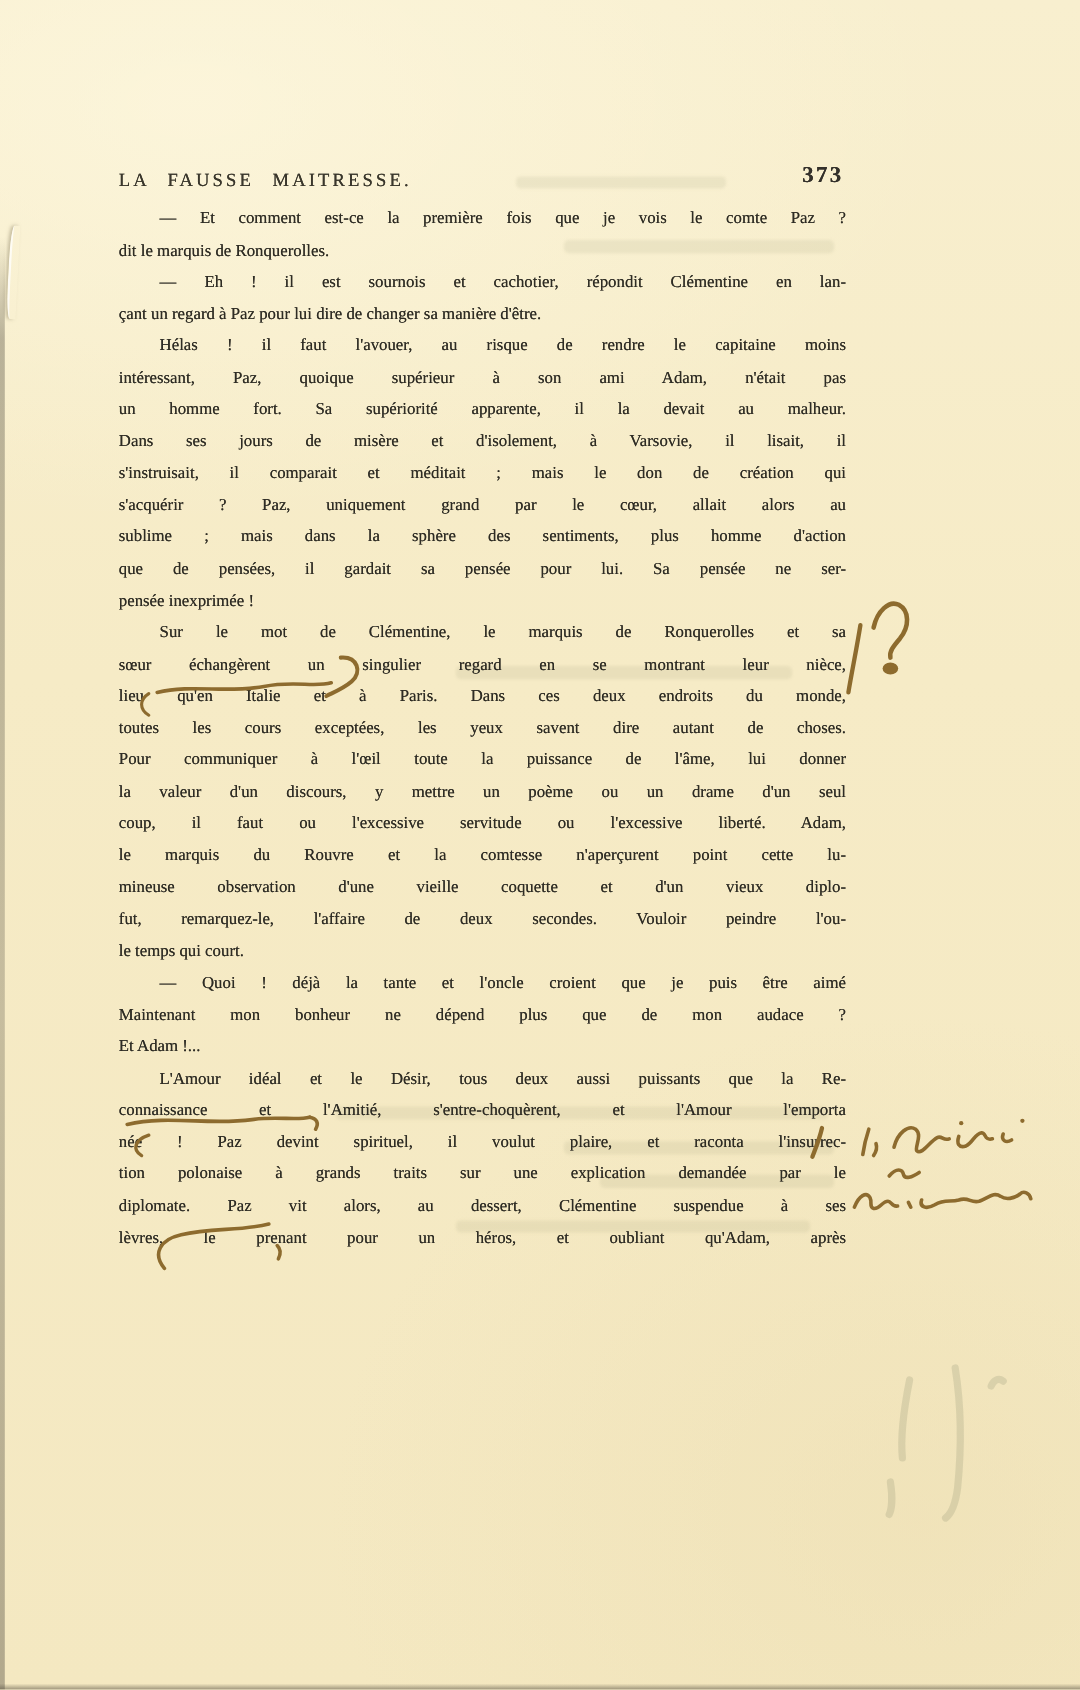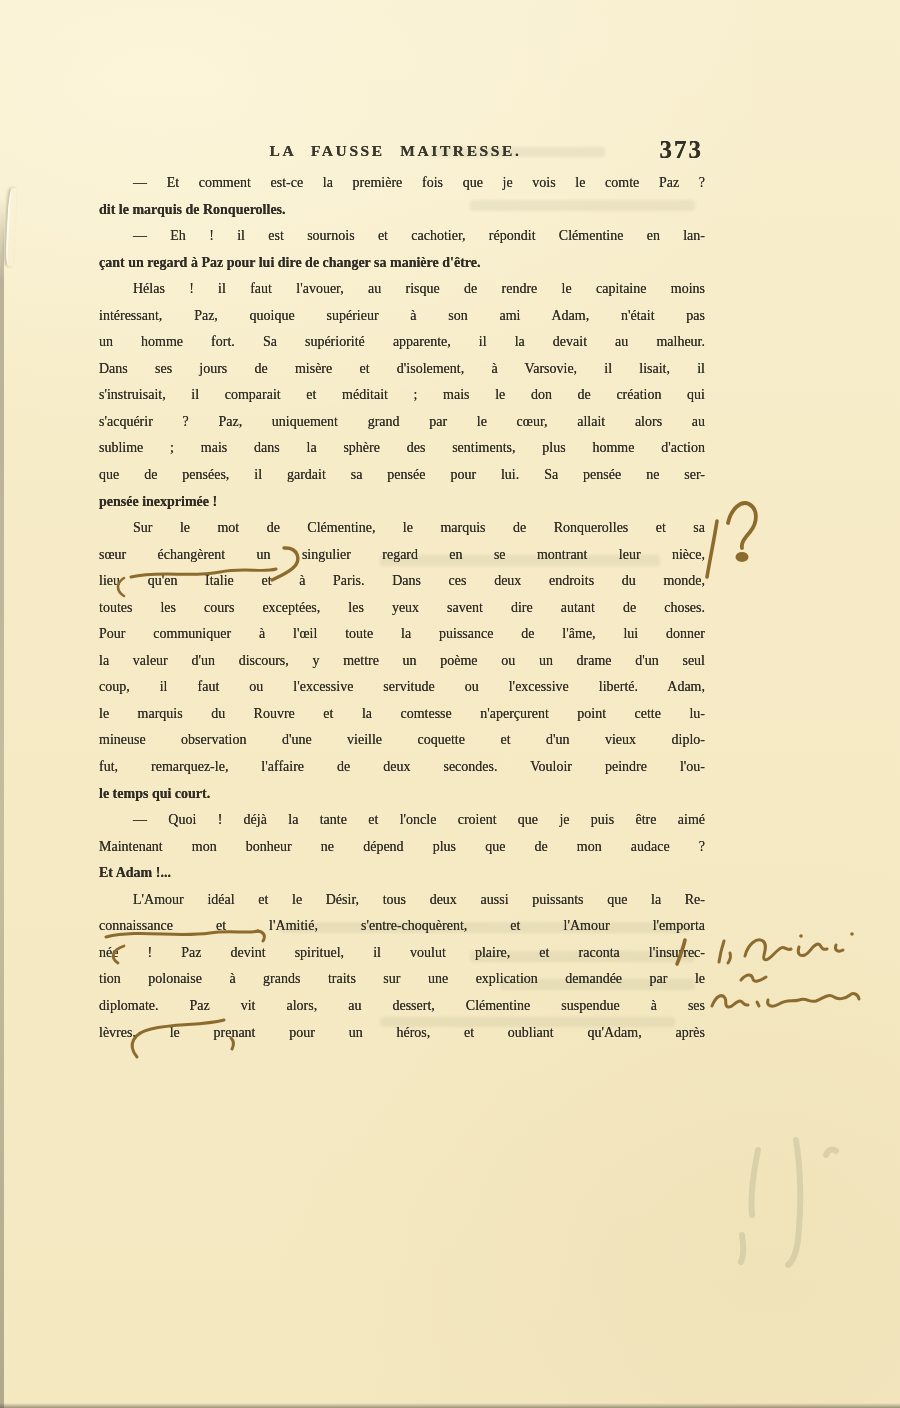--- a/index.html
+++ b/index.html
@@ -18,33 +18,33 @@
     background:linear-gradient(180deg,rgba(90,85,70,0) 0%,rgba(90,85,70,0) 14%,rgba(90,85,70,.40) 20%,rgba(90,85,70,.30) 60%,rgba(70,65,55,.38) 100%);}
   .edge-bottom{position:absolute;left:0;bottom:0;width:100%;height:5px;
     background:linear-gradient(180deg,rgba(70,65,55,0),rgba(84,78,64,.55));}
   .tear{position:absolute;left:7px;top:188px;width:6px;height:78px;
     border-left:2px solid rgba(255,255,255,.75);
     box-shadow:-2px 0 3px rgba(150,140,110,.5);
     transform:rotate(3deg);border-radius:40% 0 0 40%;}
   
   .header{position:absolute;left:99px;top:136px;width:606px;height:34px;}
   .running-title{
-    position:absolute;left:0;right:13px;top:6px;text-align:center;
-    font-weight:bold;font-size:15.5px;letter-spacing:2.6px;word-spacing:9px;color:#3a372c;
+    position:absolute;left:0;right:13px;top:6px;
+    font-weight:normal;font-size:15.5px;letter-spacing:2.6px;word-spacing:9px;color:#3a372c;
     text-shadow:0 0 .4px #3a372c;
   }
   .page-number{
-    position:absolute;right:2px;top:0;font-size:25px;font-weight:bold;color:#33302a;
+    position:absolute;right:2px;top:0;font-size:19px;font-weight:bold;color:#33302a;
     letter-spacing:2px;text-shadow:0 0 .4px #33302a;
   }
   
   .body-text{position:absolute;left:99px;top:170px;width:606px;
     font-size:14px;line-height:26.55px;text-shadow:0 0 .45px rgba(46,44,36,.85);}
   .line{text-align:justify;text-align-last:justify;white-space:normal;}
-  .line.par-end{text-align-last:left;font-weight:bold;}
+  .line.par-end{text-align-last:left;}
   .line.indent{padding-left:34px;}
   
   .ghost{position:absolute;background:rgba(150,146,108,.13);filter:blur(1.4px);border-radius:4px;}
   svg.overlay{position:absolute;left:0;top:0;pointer-events:none;}
 </style>
 </head>
 <body>
 
 <div class="page">
 

